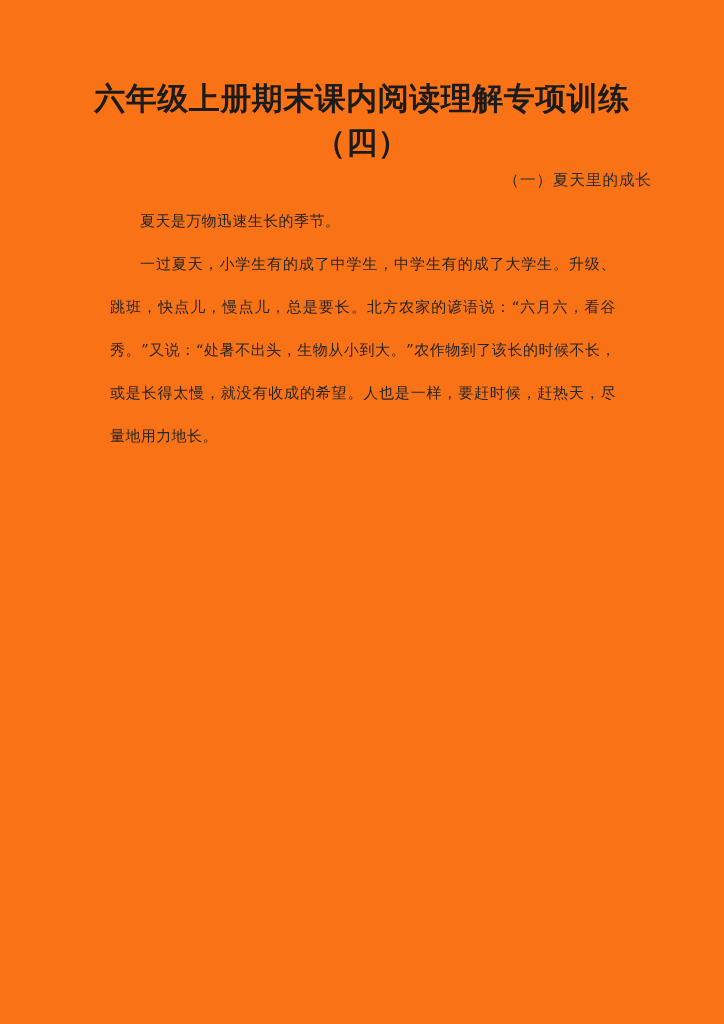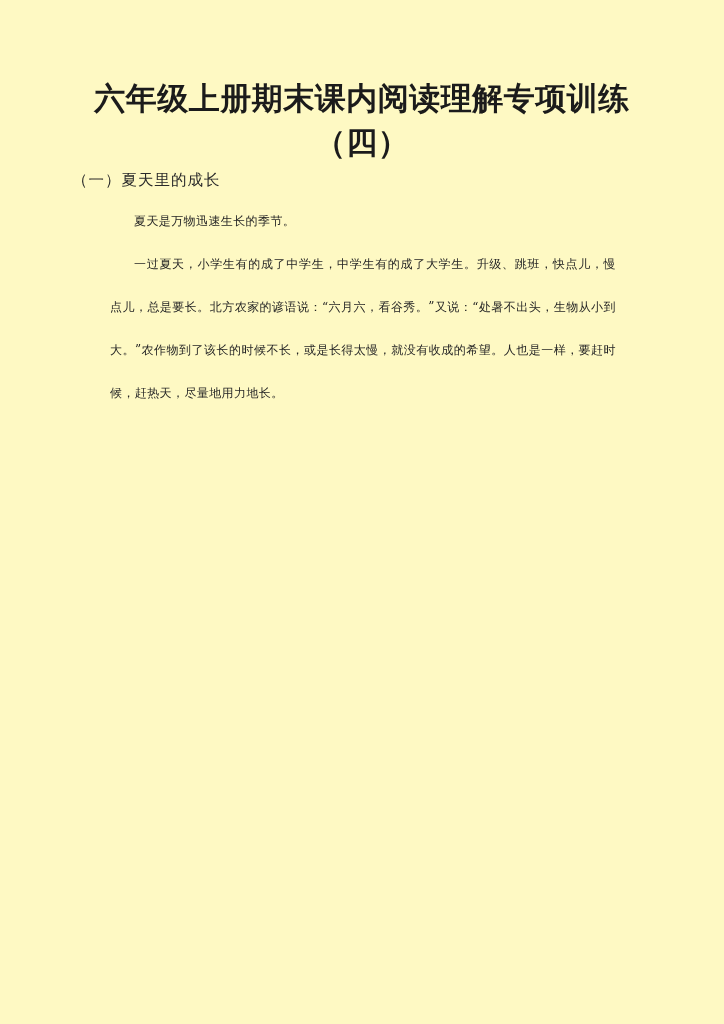--- a/index.html
+++ b/index.html
@@ -11,21 +11,21 @@
     width: 724px;
     height: 1024px;
     font-family: "DejaVu Serif", "Liberation Serif", serif;
     color: #231f20;
     -webkit-font-smoothing: antialiased;
   }
   .page {
     position: relative;
     width: 724px;
     height: 1024px;
-    background: #fef9c3;
+    background: #f97316;
     box-sizing: border-box;
     overflow: hidden;
   }
   .doc-title {
     margin: 0;
     padding: 0;
     position: absolute;
     top: 76px;
     left: 72px;
     width: 580px;
@@ -35,35 +35,35 @@
     font-weight: 600;
     letter-spacing: 0.5px;
     color: #1b1b1b;
     font-family: "DejaVu Serif", "Liberation Serif", serif;
   }
   .doc-subtitle {
     position: absolute;
     top: 168px;
     left: 72px;
     width: 580px;
-    text-align: left;
+    text-align: right;
     font-size: 15.5px;
     line-height: 24px;
     letter-spacing: 1px;
     color: #2a2a2a;
   }
   .body-text {
     position: absolute;
     top: 200px;
     left: 110px;
     width: 506px;
   }
   .para {
     margin: 0 0 0 0;
-    font-size: 12px;
+    font-size: 15px;
     line-height: 43px;
     text-align: justify;
     text-align-last: left;
     text-indent: 2em;
     letter-spacing: 0.4px;
     color: #262626;
     word-break: break-all;
   }
 </style>
 </head>

